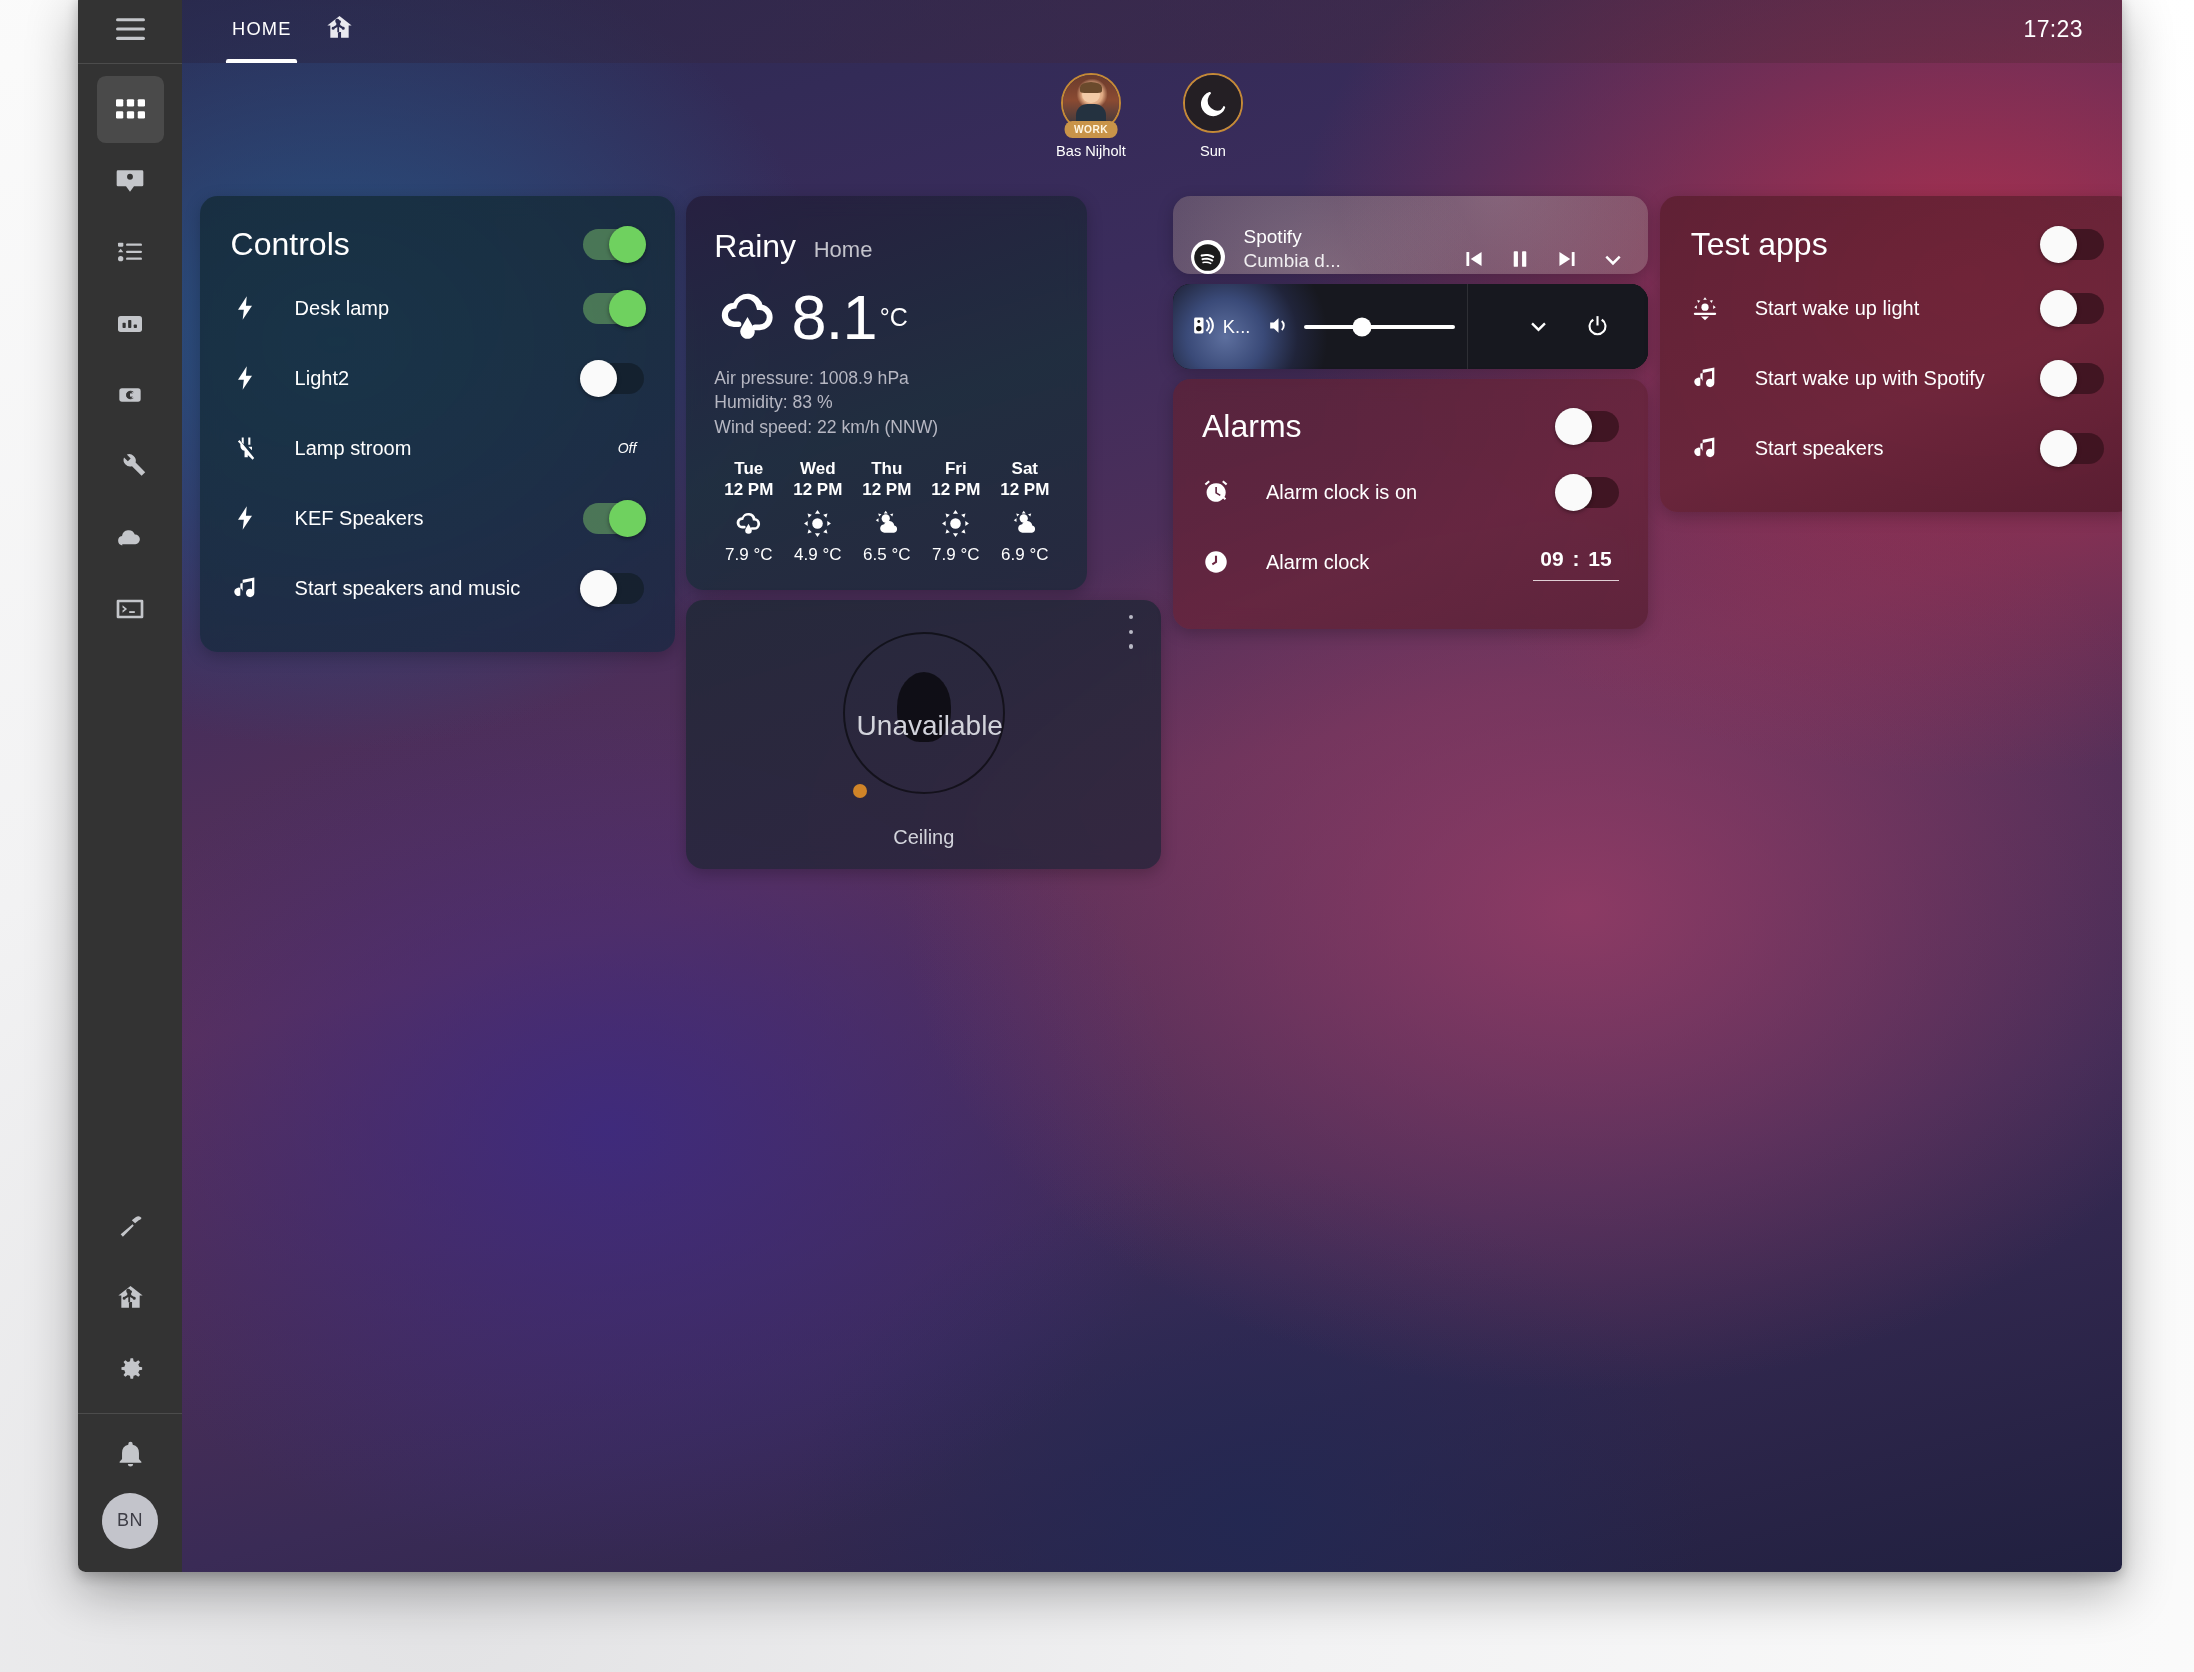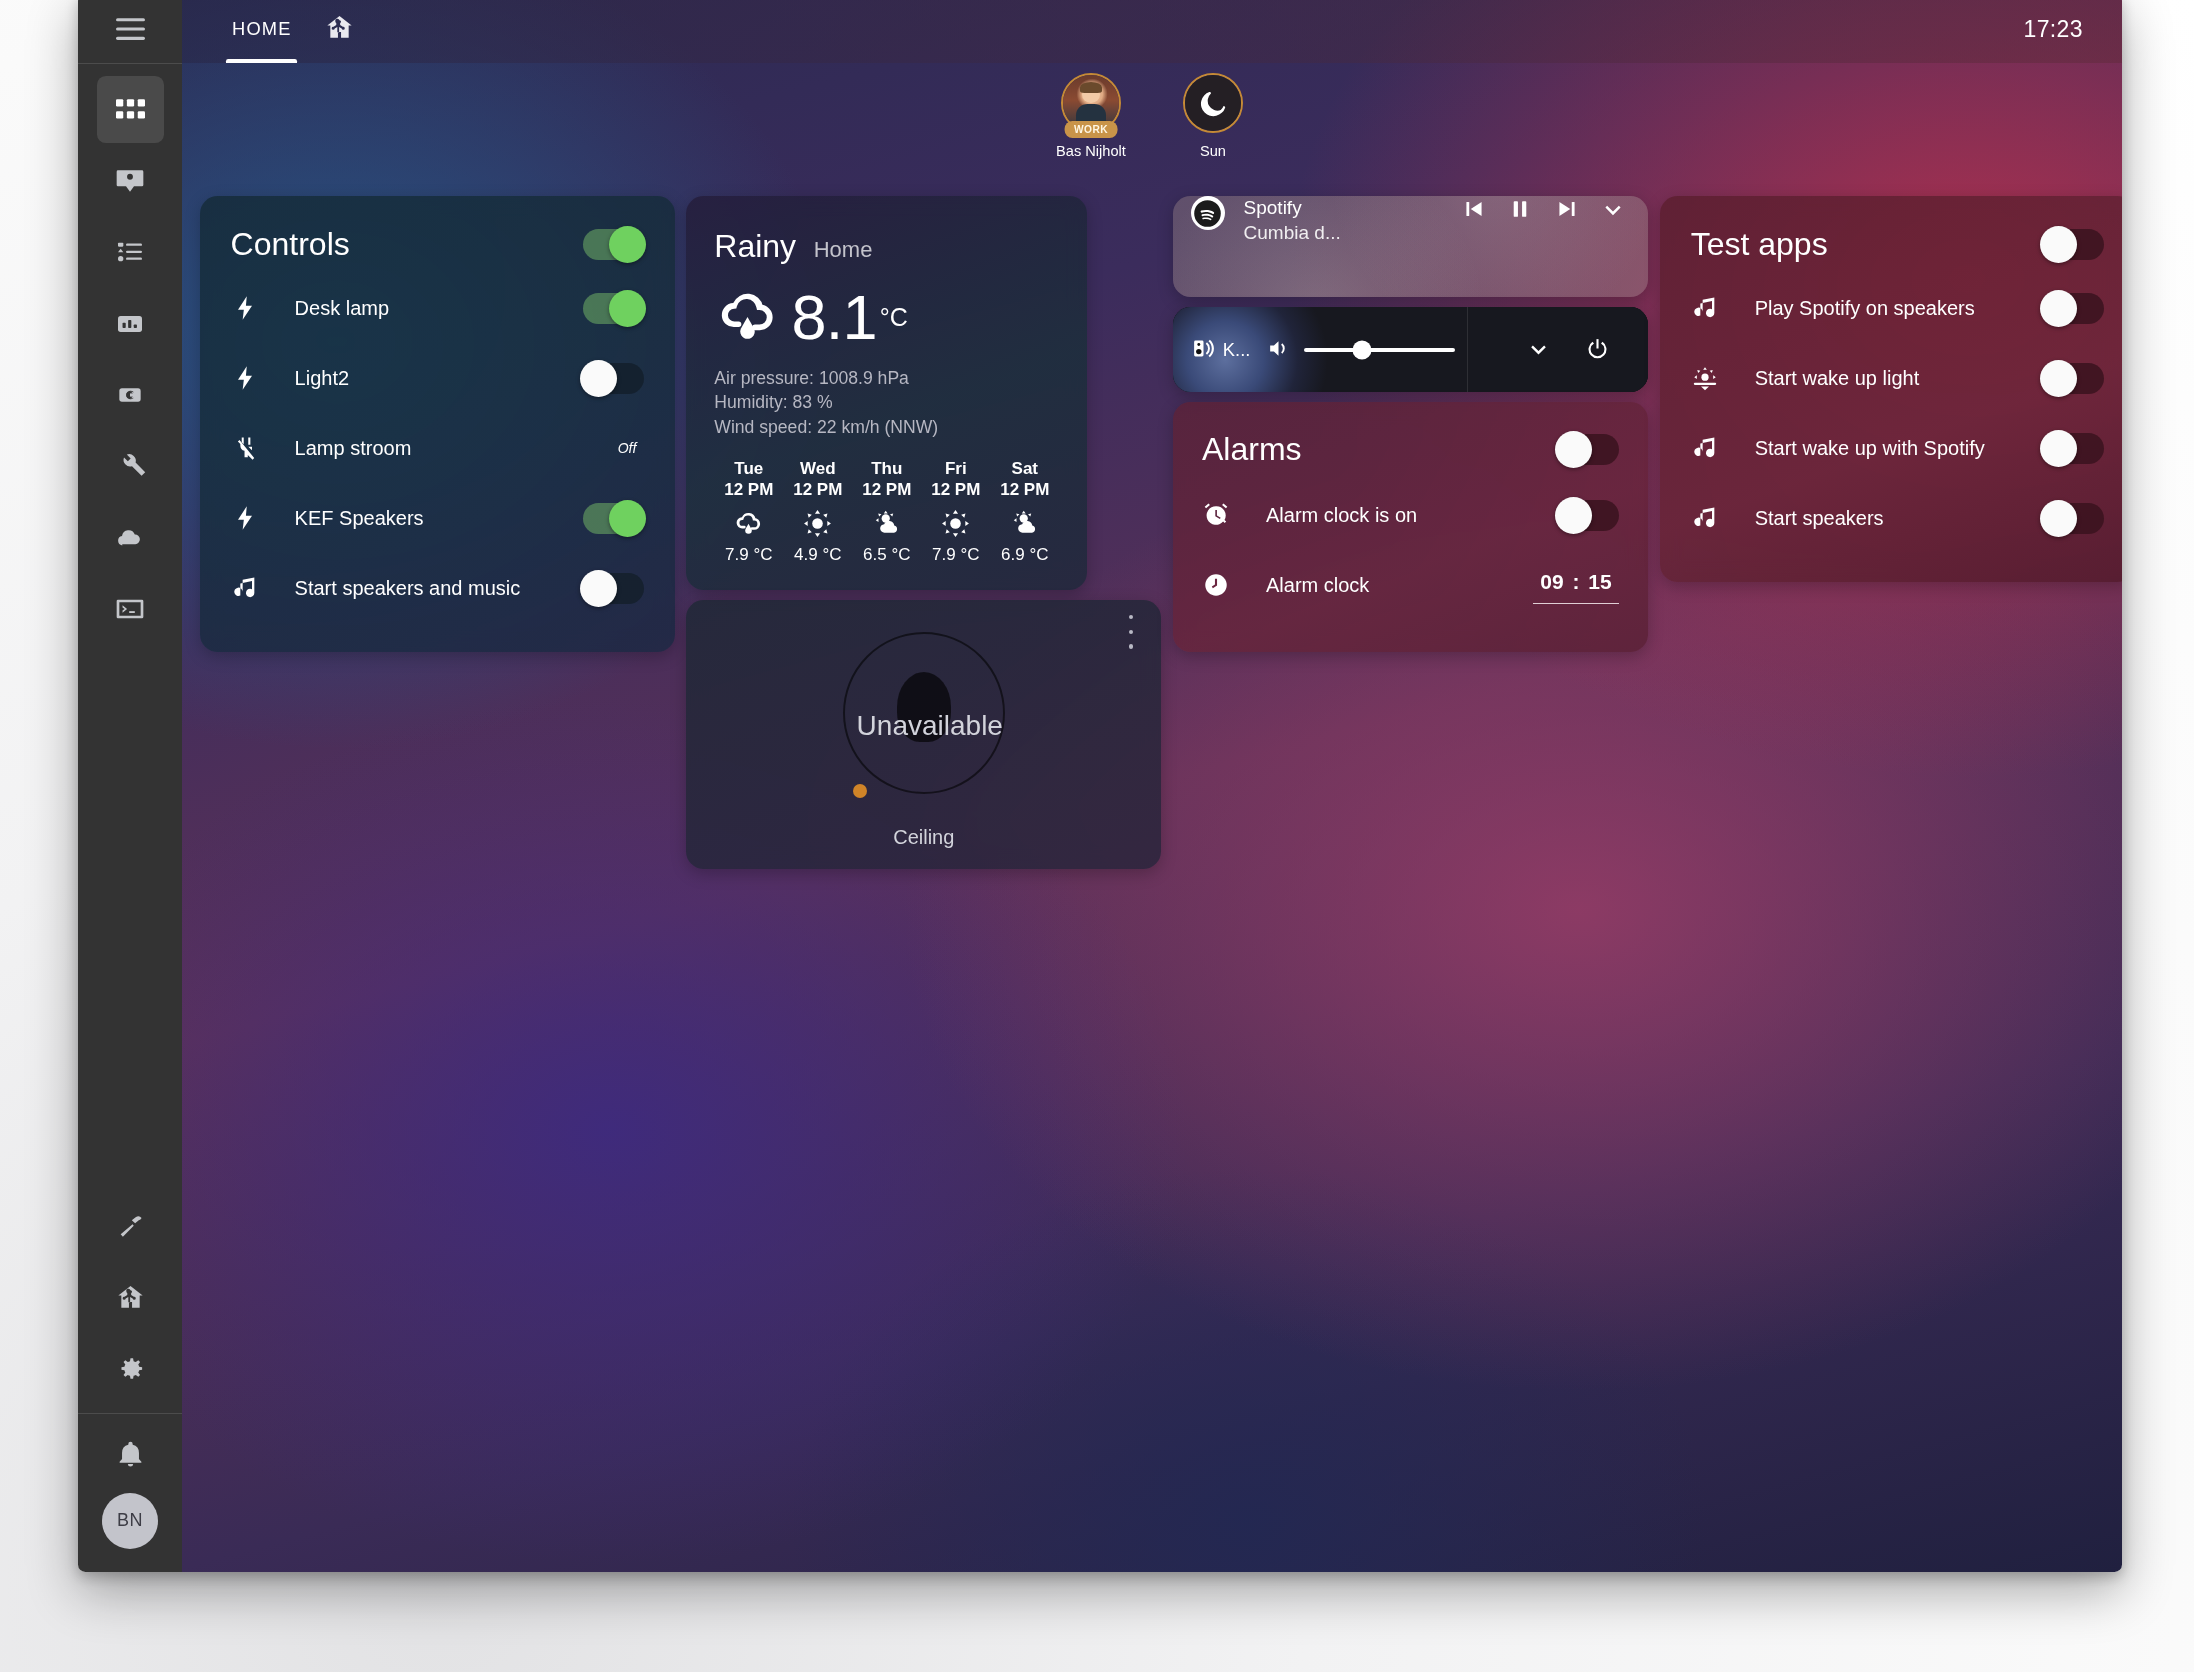--- a/index.html
+++ b/index.html
@@ -248,24 +248,24 @@
     position: absolute; left: 12px; right: 0; top: 110px; text-align: center;
     color: #d2d3db; font-size: 28px;
   }
   .light-name {
     position: absolute; left: 0; right: 0; bottom: 20.5px; text-align: center;
     color: #d2d3db; font-size: 20px;
   }
 
   
   .media-spotify {
-    width: 475px; height: 101px; border-radius: 17.6px;
+    width: 475px; height: 78px; border-radius: 17.6px;
     background:
       linear-gradient(110deg, rgba(120,102,118,.62) 0%, rgba(132,108,120,.55) 45%, rgba(150,116,126,.55) 100%);
-    display: flex; align-items: flex-start; padding: 0 19px 0 17.6px;
+    display: flex; align-items: flex-end; padding: 0 19px 0 17.6px;
     box-shadow: 0 4.4px 16px rgba(0,0,0,.22);
     position: relative; overflow: hidden;
   }
   .media-spotify::before {
     content:""; position:absolute; inset:0;
     background:
       radial-gradient(circle at 30% 120%, rgba(220,200,190,.22) 0%, rgba(220,200,190,0) 48%),
       radial-gradient(circle at 68% -20%, rgba(190,170,180,.22) 0%, rgba(190,170,180,0) 48%);
   }
   .ms-logo { width: 34px; height: 34px; border-radius: 50%; background:#fff; display:flex;align-items:center;justify-content:center; z-index:1; }
@@ -740,31 +740,20 @@
       <div class="col">
         <div class="card card-testapps">
           <div class="card-head">
             <div class="card-title">Test apps</div>
             <div class="toggle off warm">
                 <span class="knob"></span>
               </div>
           </div>
           <div style="margin-top:13px">
 
-            <div class="row">
-              <span class="row-icon">
-                <svg width="28" height="28" viewBox="0 0 24 24">
-                    <path d="M20 3l-10 2v10.3A3.6 3.6 0 108 18.5V8.1l10-2v6.9a3.6 3.6 0 102 3.2z"></path>
-                  </svg>
-              </span>
-              <span class="row-label">Play Spotify on speakers</span>
-              <div class="toggle off warm">
-                  <span class="knob"></span>
-                </div>
-            </div>
 
             <div class="row">
               <span class="row-icon">
                 <svg width="28" height="28" viewBox="0 0 24 24">
                     <circle cx="12" cy="11.3" r="3.1"></circle>
                     <path d="M12 2.8l1.6 2.2h-3.2zM5.4 5.1l2.6.7-1.9 1.9zM18.6 5.1l-.7 2.6-1.9-1.9zM2.8 11.3l2.2-1.6v3.2zM21.2 11.3l-2.2 1.6V9.7z"></path>
                     <rect x="2.4" y="16" width="19.2" height="1.9" rx=".9"></rect>
                     <path d="M12 22.4l-3.4-3.2h6.8z"></path>
                   </svg>
               </span>

